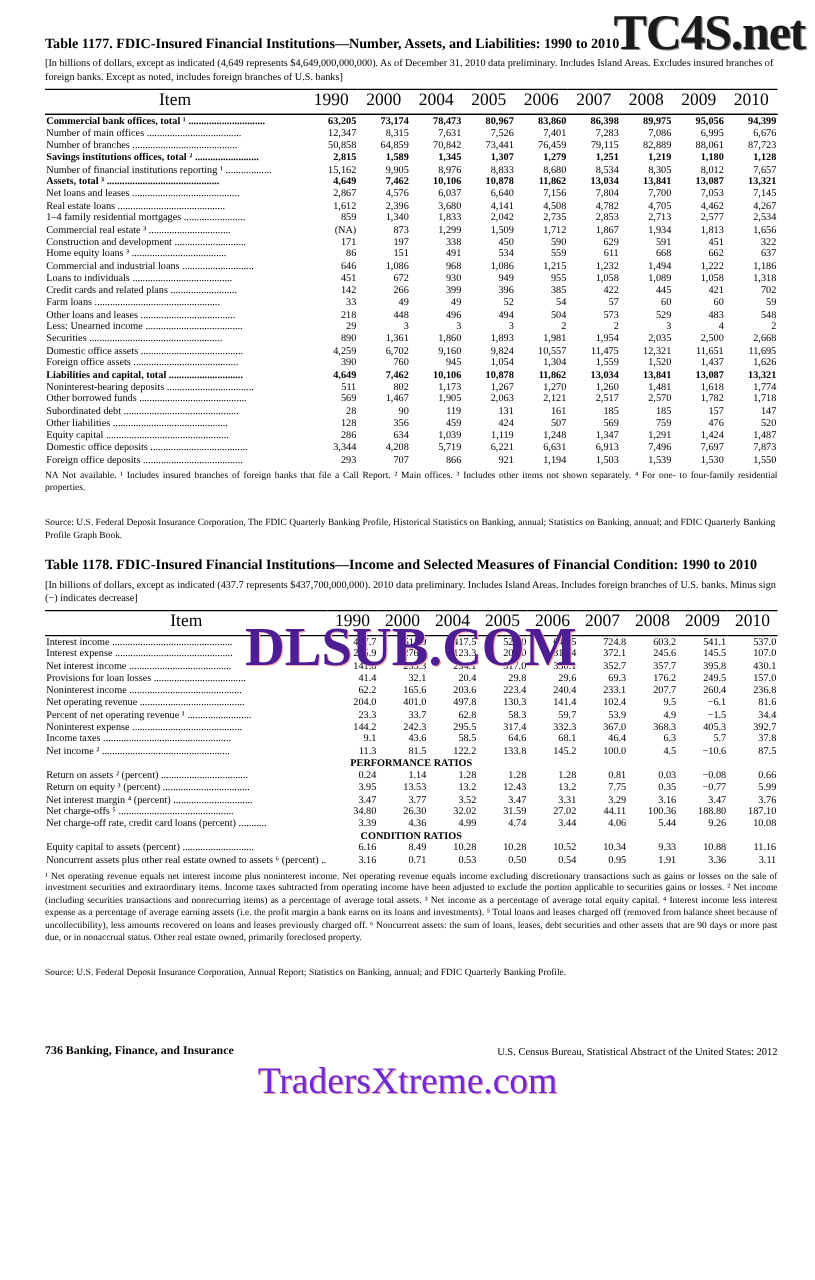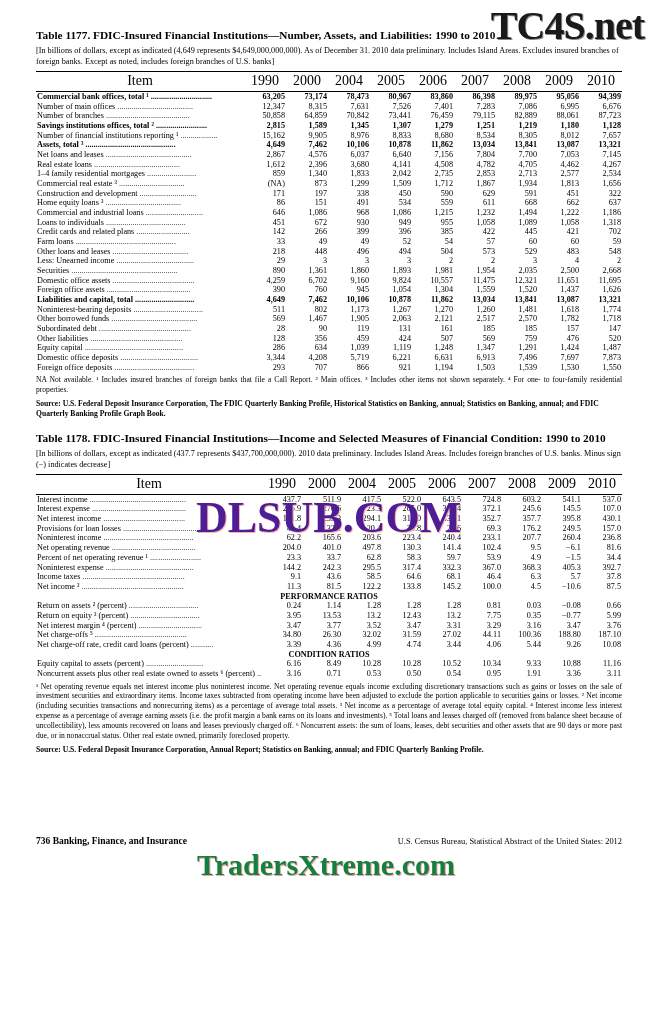--- a/index.html
+++ b/index.html
@@ -33,22 +33,22 @@
     font-size:44px;font-weight:bold;
     color:#4c1d95;
     letter-spacing:0px;
     z-index:50;
     text-shadow:1px 1px 0 #ffb0b0;
   }
   .wm-traders{
     position:absolute;bottom:6px;left:50%;
     transform:translateX(-50%);
     font-family:"Liberation Serif", serif;
-    font-size:30px;font-weight:bold;
-    color:#15803d;
+    font-size:30px;font-weight:normal;
+    color:#6d28d9;
     z-index:50;
     text-shadow:1px 1px 0 #e8a0a0;
     white-space:nowrap;
   }
   .content{padding:28px 30px 0 36px;}
 
   .tbl-title{
     font-size:11.3px;font-weight:bold;
     line-height:1.25;
     margin:0 0 4px 0;
@@ -87,22 +87,21 @@
     padding-top:4px;padding-bottom:1px;
     font-size:8.2px;
   }
   .footnotes{
     font-size:7.6px;line-height:1.3;
     margin-top:3px;
     text-align:justify;
   }
   .src{
     font-size:7.6px;line-height:1.3;
-    margin-top:4px;
-    font-weight:bold;
+    margin-top:18px;
   }
   .spacer{height:12px;}
   .pagefoot{
     position:absolute;left:36px;bottom:42px;
     font-size:9.5px;font-weight:bold;
   }
   .pagefoot-r{
     position:absolute;right:30px;bottom:42px;
     font-size:8.4px;
   }

